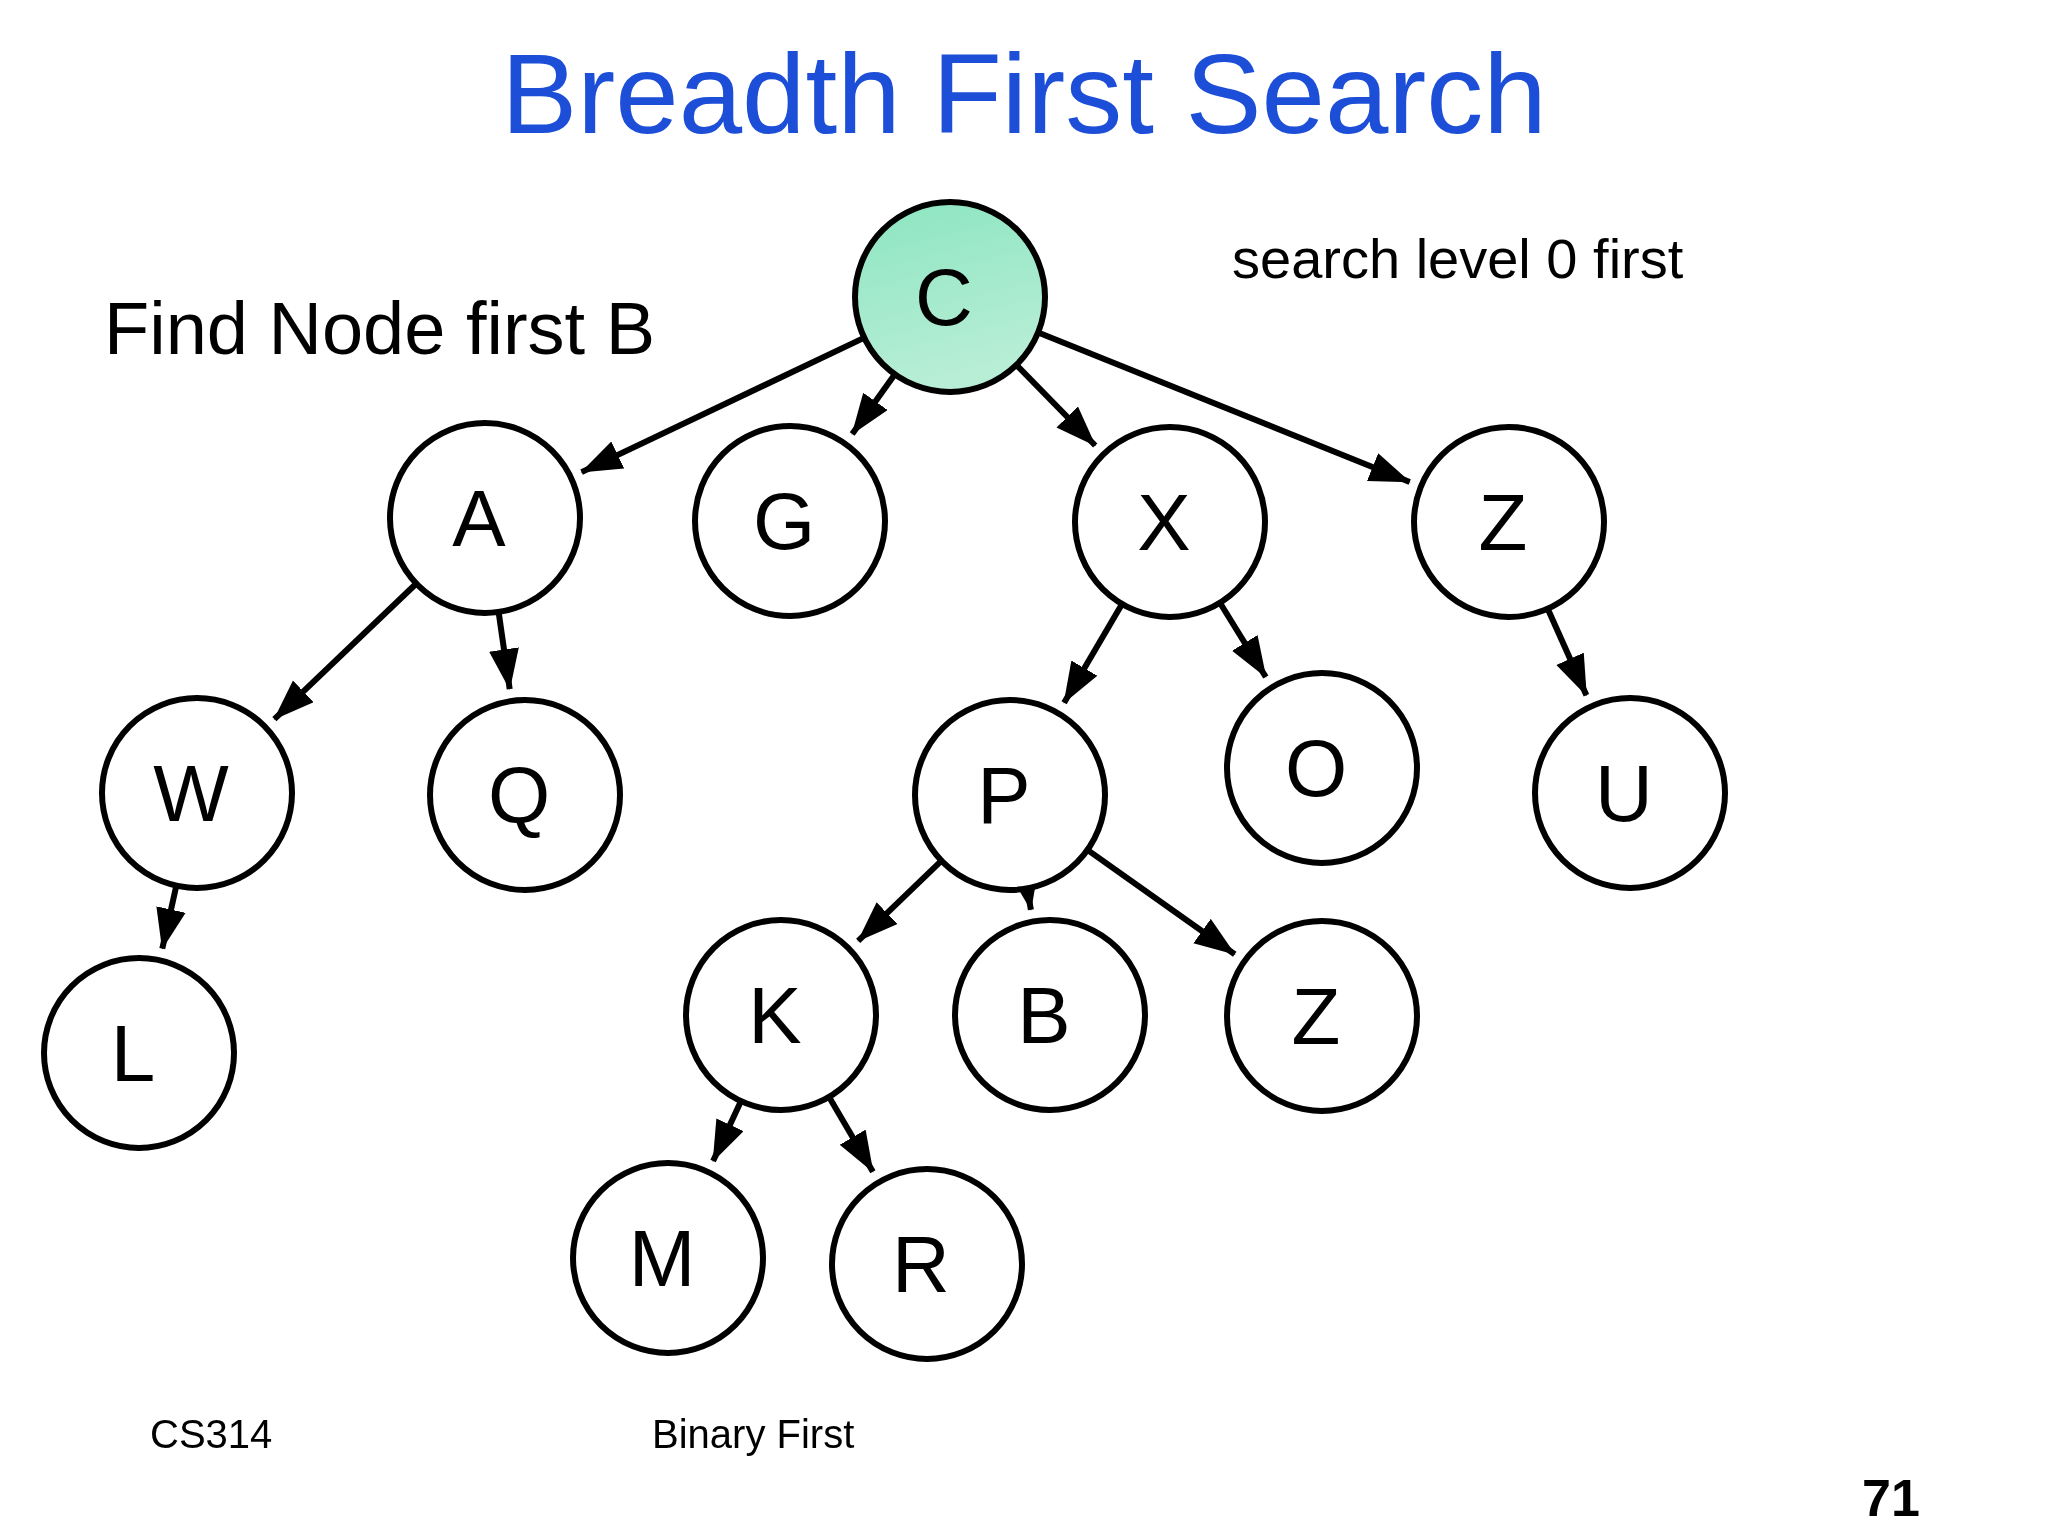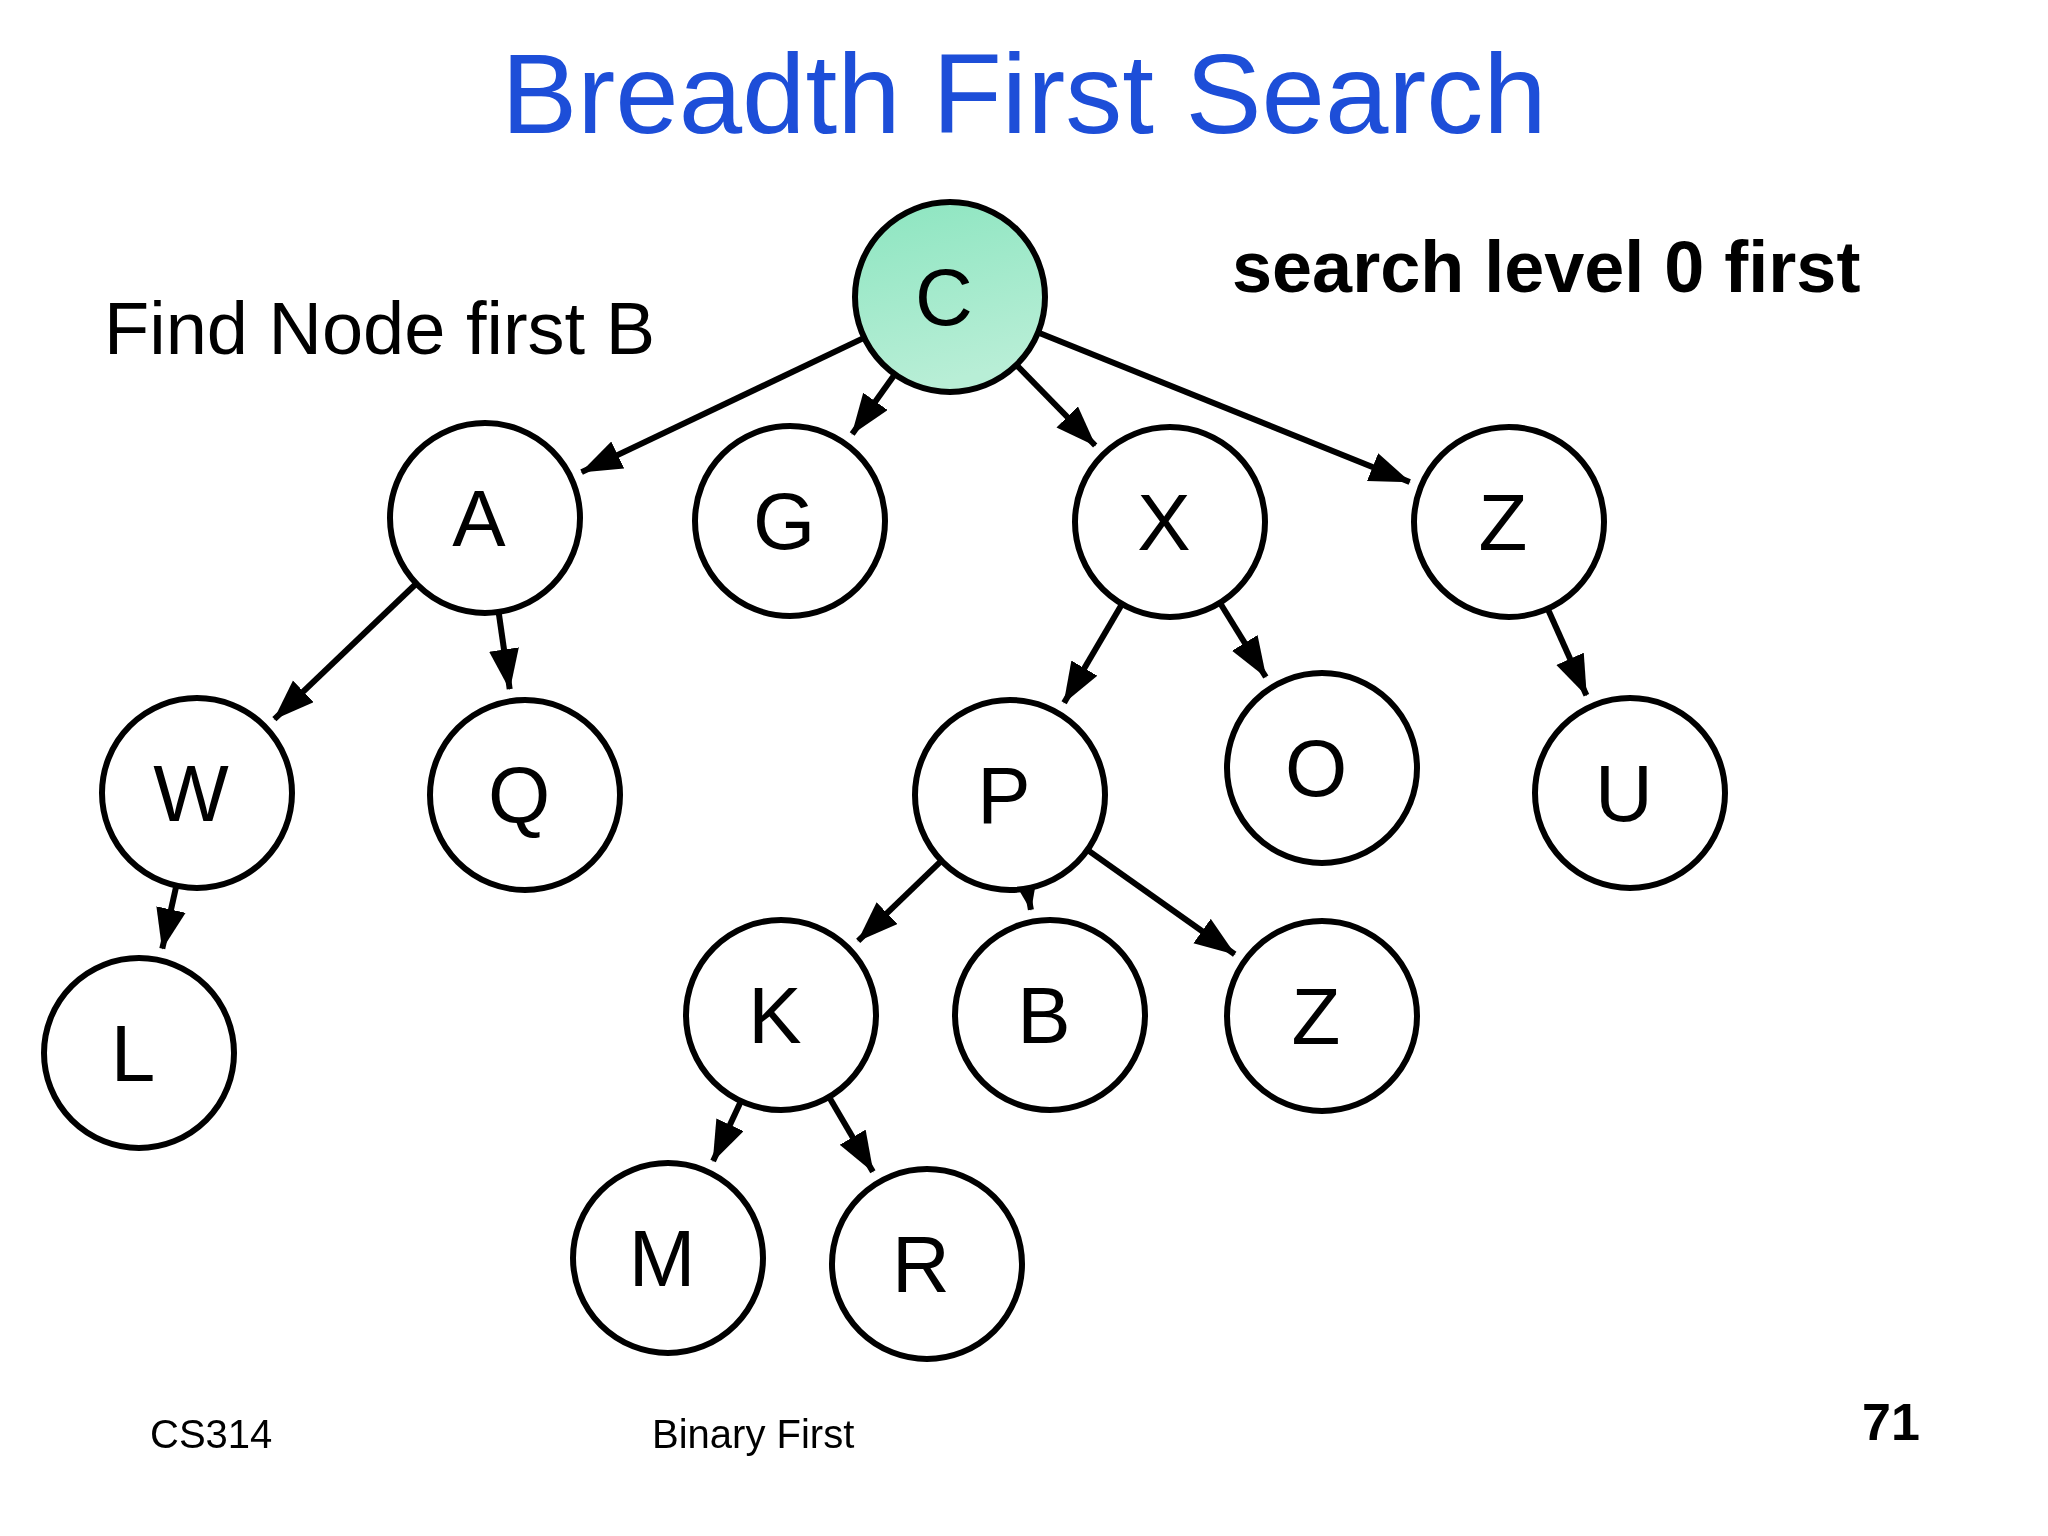--- a/index.html
+++ b/index.html
@@ -2,24 +2,24 @@
 <html><head>
 <meta charset="utf-8">
 <style>
   html,body{margin:0;padding:0;background:#ffffff;}
   body{width:2048px;height:1536px;position:relative;overflow:hidden;
        font-family:"Liberation Sans","DejaVu Sans",sans-serif;color:#000;}
   .slide{position:absolute;inset:0;background:#fff;}
   .title{position:absolute;top:32px;left:0;width:2048px;text-align:center;
          font-size:114px;line-height:1.08;font-weight:400;white-space:nowrap;}
   .note-left{position:absolute;left:104px;top:286px;font-size:74px;white-space:nowrap;}
-  .note-right{position:absolute;left:1232px;top:226px;font-size:72px;white-space:nowrap;font-weight:bold;}
+  .note-right{position:absolute;left:1232px;top:226px;font-size:56px;white-space:nowrap;}
   .footer-left{position:absolute;left:126px;top:1412px;font-size:40px;margin-left:24px;}
   .footer-center{position:absolute;left:652px;top:1412px;font-size:40px;}
-  .page-number{position:absolute;left:1862px;top:1392px;font-size:52px;font-weight:700;text-align:center;}
+  .page-number{position:absolute;left:1862px;top:1468px;font-size:52px;font-weight:700;text-align:center;}
   svg.tree{position:absolute;left:0;top:0;}
   svg.tree text{font-family:"Liberation Sans","DejaVu Sans",sans-serif;font-size:80px;}
 </style>
 </head>
 <body>
 
 <div class="slide">
 
   <div class="title" style="color: #1d4ed8;">Breadth First Search</div>
 

